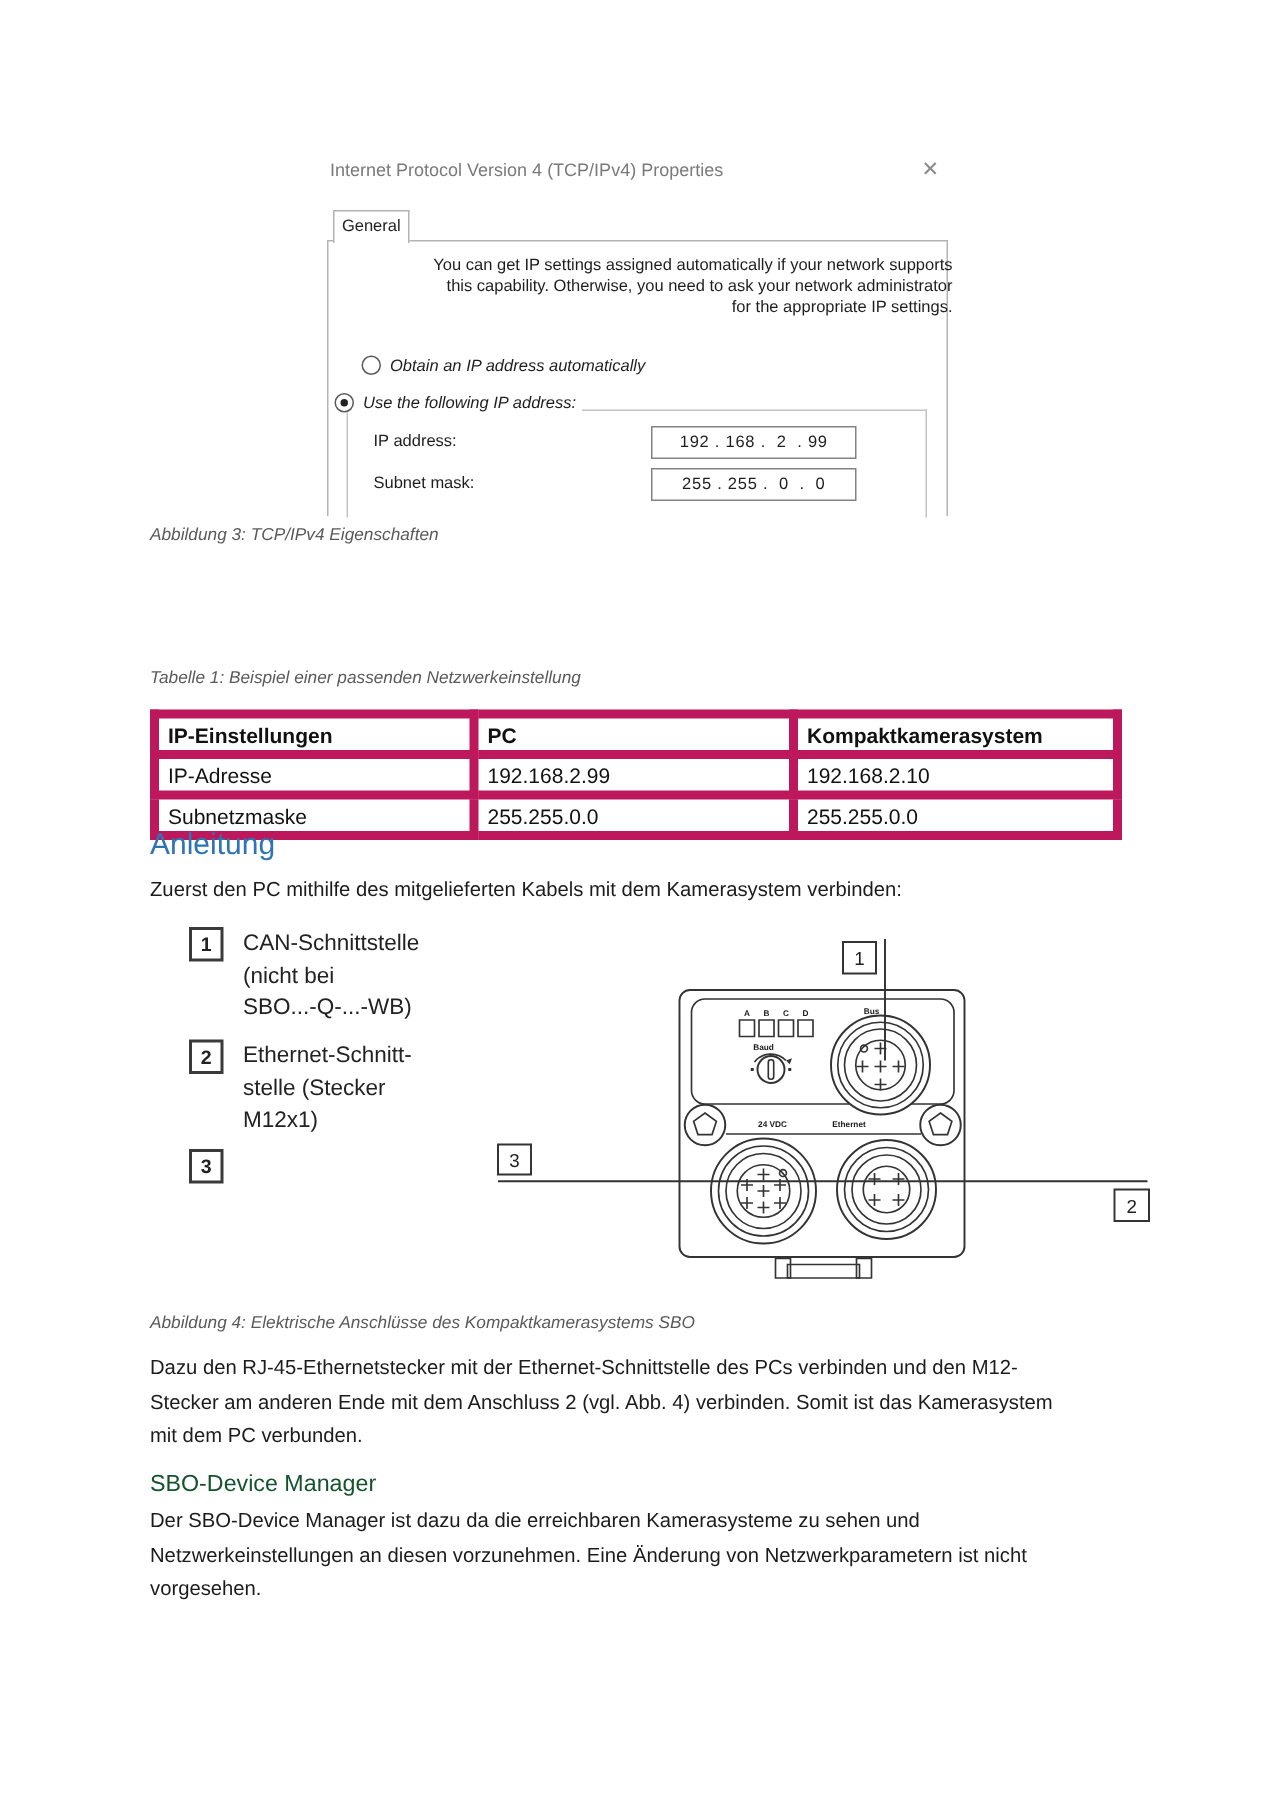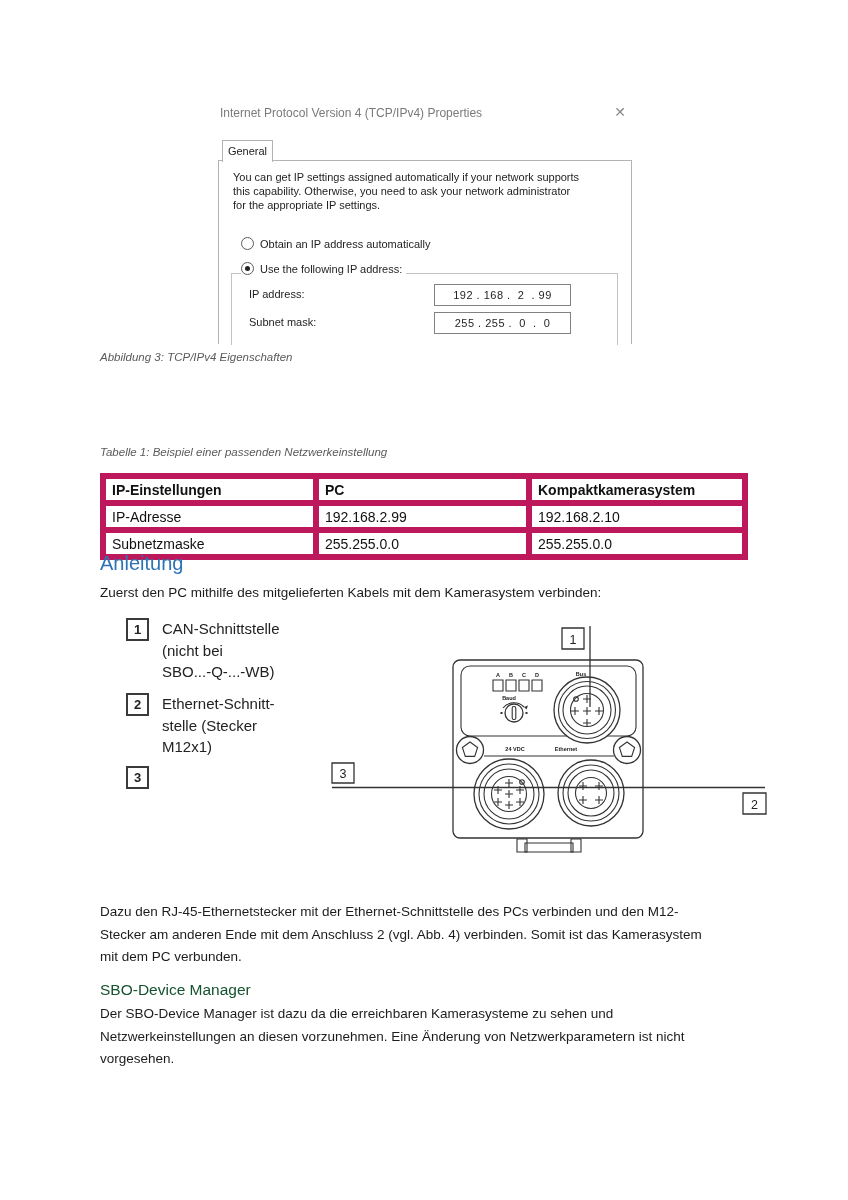--- a/index.html
+++ b/index.html
@@ -9,22 +9,22 @@
 
   
   .dialog{left:218px;top:98px;width:414px;height:245px;font-size:11px;color:#1e1e1e;}
   .dlg-title{position:absolute;left:2px;top:8px;font-size:12px;color:#7a7a7a;}
   .dlg-close{position:absolute;right:6px;top:6px;font-size:14px;color:#8a8a8a;cursor:default;}
   .dlg-tab{position:absolute;left:4px;top:42px;width:49px;height:21px;background:#fff;
            border:1px solid #b3b3b3;border-bottom:none;z-index:2;text-align:center;
            line-height:20px;font-size:11px;color:#222;}
   .dlg-body{position:absolute;left:0;top:62px;width:412px;height:183px;background:#fff;
             border:1px solid #b3b3b3;border-bottom:none;}
-  .dlg-intro{position:absolute;left:14px;top:9px;width:390px;line-height:14px;white-space:pre-line;}
-  .radio-row{position:absolute;display:flex;align-items:center;gap:6px;z-index:3;background:#fff;padding-right:4px;}
+  .dlg-intro{position:absolute;left:26px;top:9px;width:390px;line-height:14px;white-space:pre-line;text-align:right;}
+  .radio-row{position:absolute;display:flex;align-items:center;gap:6px;z-index:3;background:#fff;padding-right:4px;font-style:italic;}
   .radio{width:11px;height:11px;border:1px solid #5a5a5a;border-radius:50%;background:#fff;
          display:inline-flex;align-items:center;justify-content:center;flex:0 0 auto;}
   .radio.sel::after{content:"";width:5px;height:5px;border-radius:50%;background:#222;}
   .groupbox{position:absolute;left:12px;top:112px;width:385px;height:71px;
             border:1px solid #c3c3c3;border-bottom:none;}
   .fld-label{position:absolute;left:30px;}
   .fld-box{position:absolute;left:215px;width:135px;height:20px;border:1px solid #828282;
            background:#fff;display:flex;align-items:center;justify-content:center;}
   .fld-box span{white-space:pre;letter-spacing:0.5px;}
 
@@ -72,21 +72,21 @@
 this capability. Otherwise, you need to ask your network administrator
 for the appropriate IP settings.</div>
 
       <div class="radio-row" style="left:22px;top:76px;">
         <span class="radio"></span>
         <span>Obtain an IP address automatically</span>
       </div>
 
       <div class="groupbox"></div>
 
-      <div class="radio-row" style="left:22px;top:101px;">
+      <div class="radio-row" style="left:4px;top:101px;">
         <span class="radio sel"></span>
         <span>Use the following IP address:</span>
       </div>
 
       <div class="fld-label" style="top:127px;">IP address:</div>
       <div class="fld-box" style="top:123px;">
         <span>192 . 168 .  2  . 99</span>
       </div>
 
       <div class="fld-label" style="top:155px;">Subnet mask:</div>
@@ -237,20 +237,21 @@
     <g>
       <rect class="ln wht" x="7" y="151" width="22" height="20"></rect>
       <text class="callout-num" x="18" y="166" text-anchor="middle">3</text>
     </g>
     <g>
       <rect class="ln wht" x="418" y="181" width="23" height="21"></rect>
       <text class="callout-num" x="429.5" y="196.5" text-anchor="middle">2</text>
     </g>
   </svg>
 
+  <div class="abs caption" style="left:100px;top:876px;">Abbildung 4: Elektrische Anschlüsse des Kompaktkamerasystems SBO</div>
 
   <div class="abs para" style="left:100px;top:901px;">Dazu den RJ-45-Ethernetstecker mit der Ethernet-Schnittstelle des PCs verbinden und den M12-
 Stecker am anderen Ende mit dem Anschluss 2 (vgl. Abb. 4) verbinden. Somit ist das Kamerasystem
 mit dem PC verbunden.</div>
 
   <div class="abs h2" style="left:100px;top:981px;">SBO-Device Manager</div>
   <div class="abs para" style="left:100px;top:1003px;">Der SBO-Device Manager ist dazu da die erreichbaren Kamerasysteme zu sehen und
 Netzwerkeinstellungen an diesen vorzunehmen. Eine Änderung von Netzwerkparametern ist nicht
 vorgesehen.</div>
 

